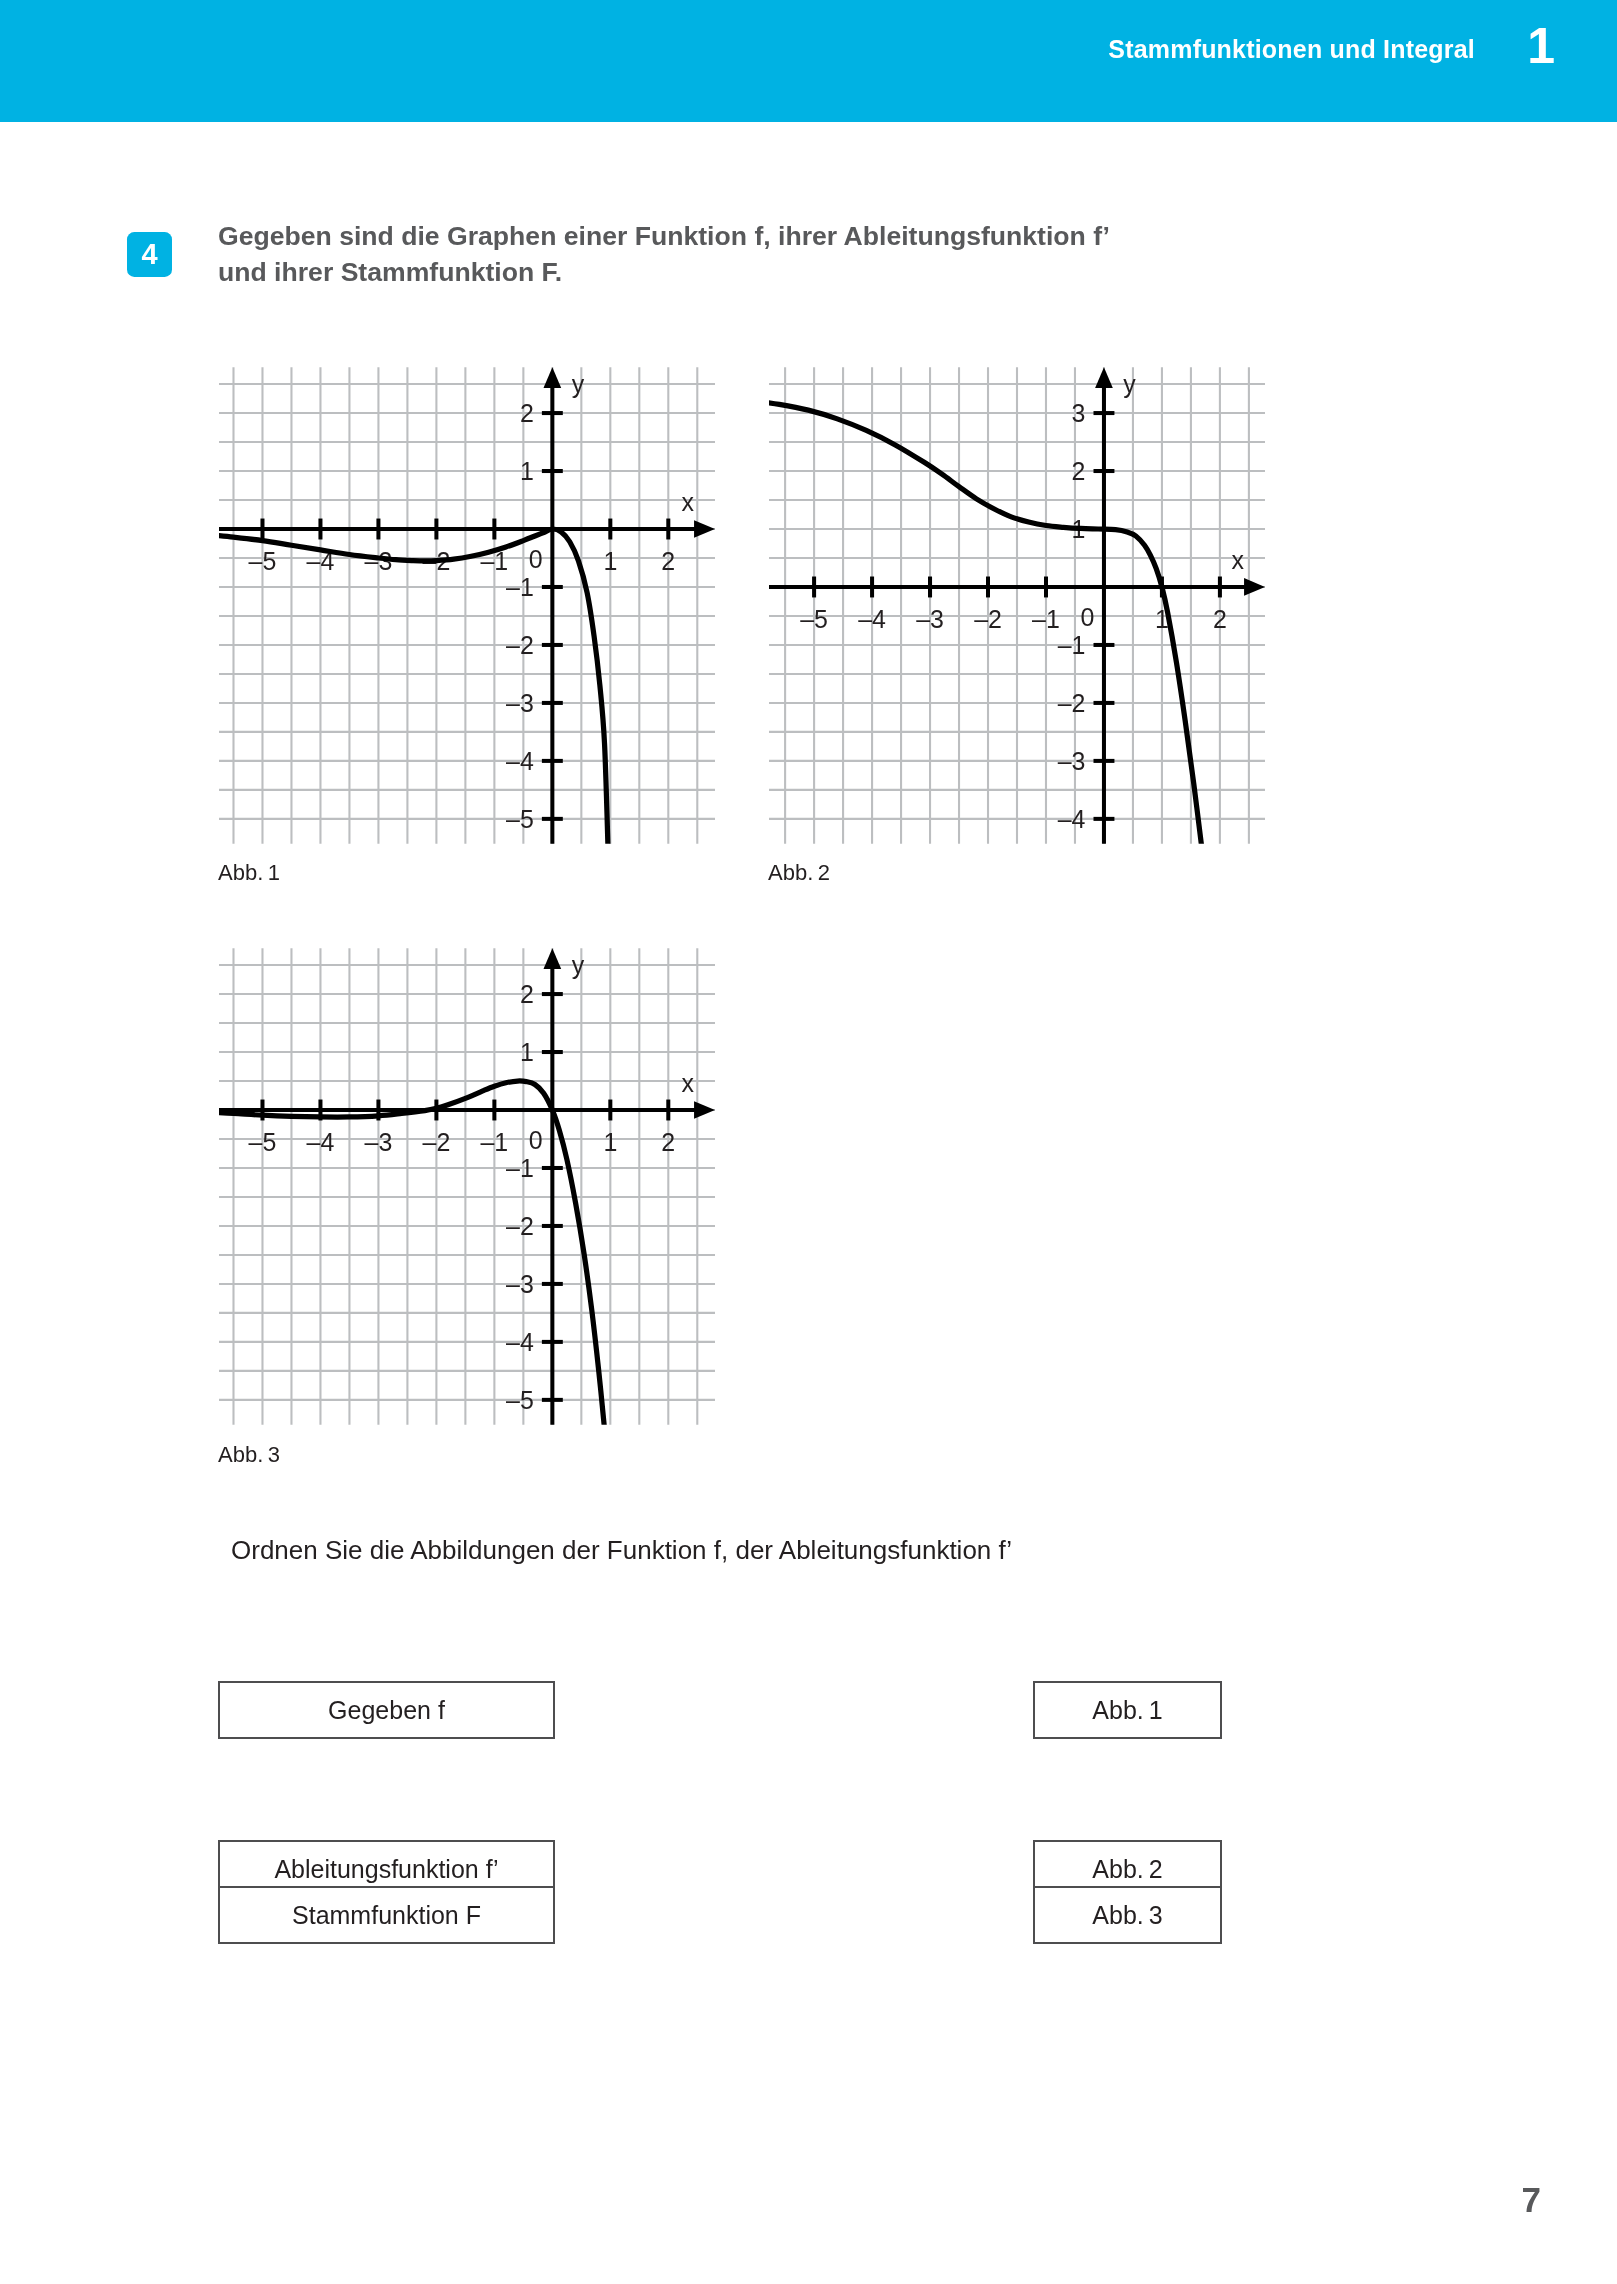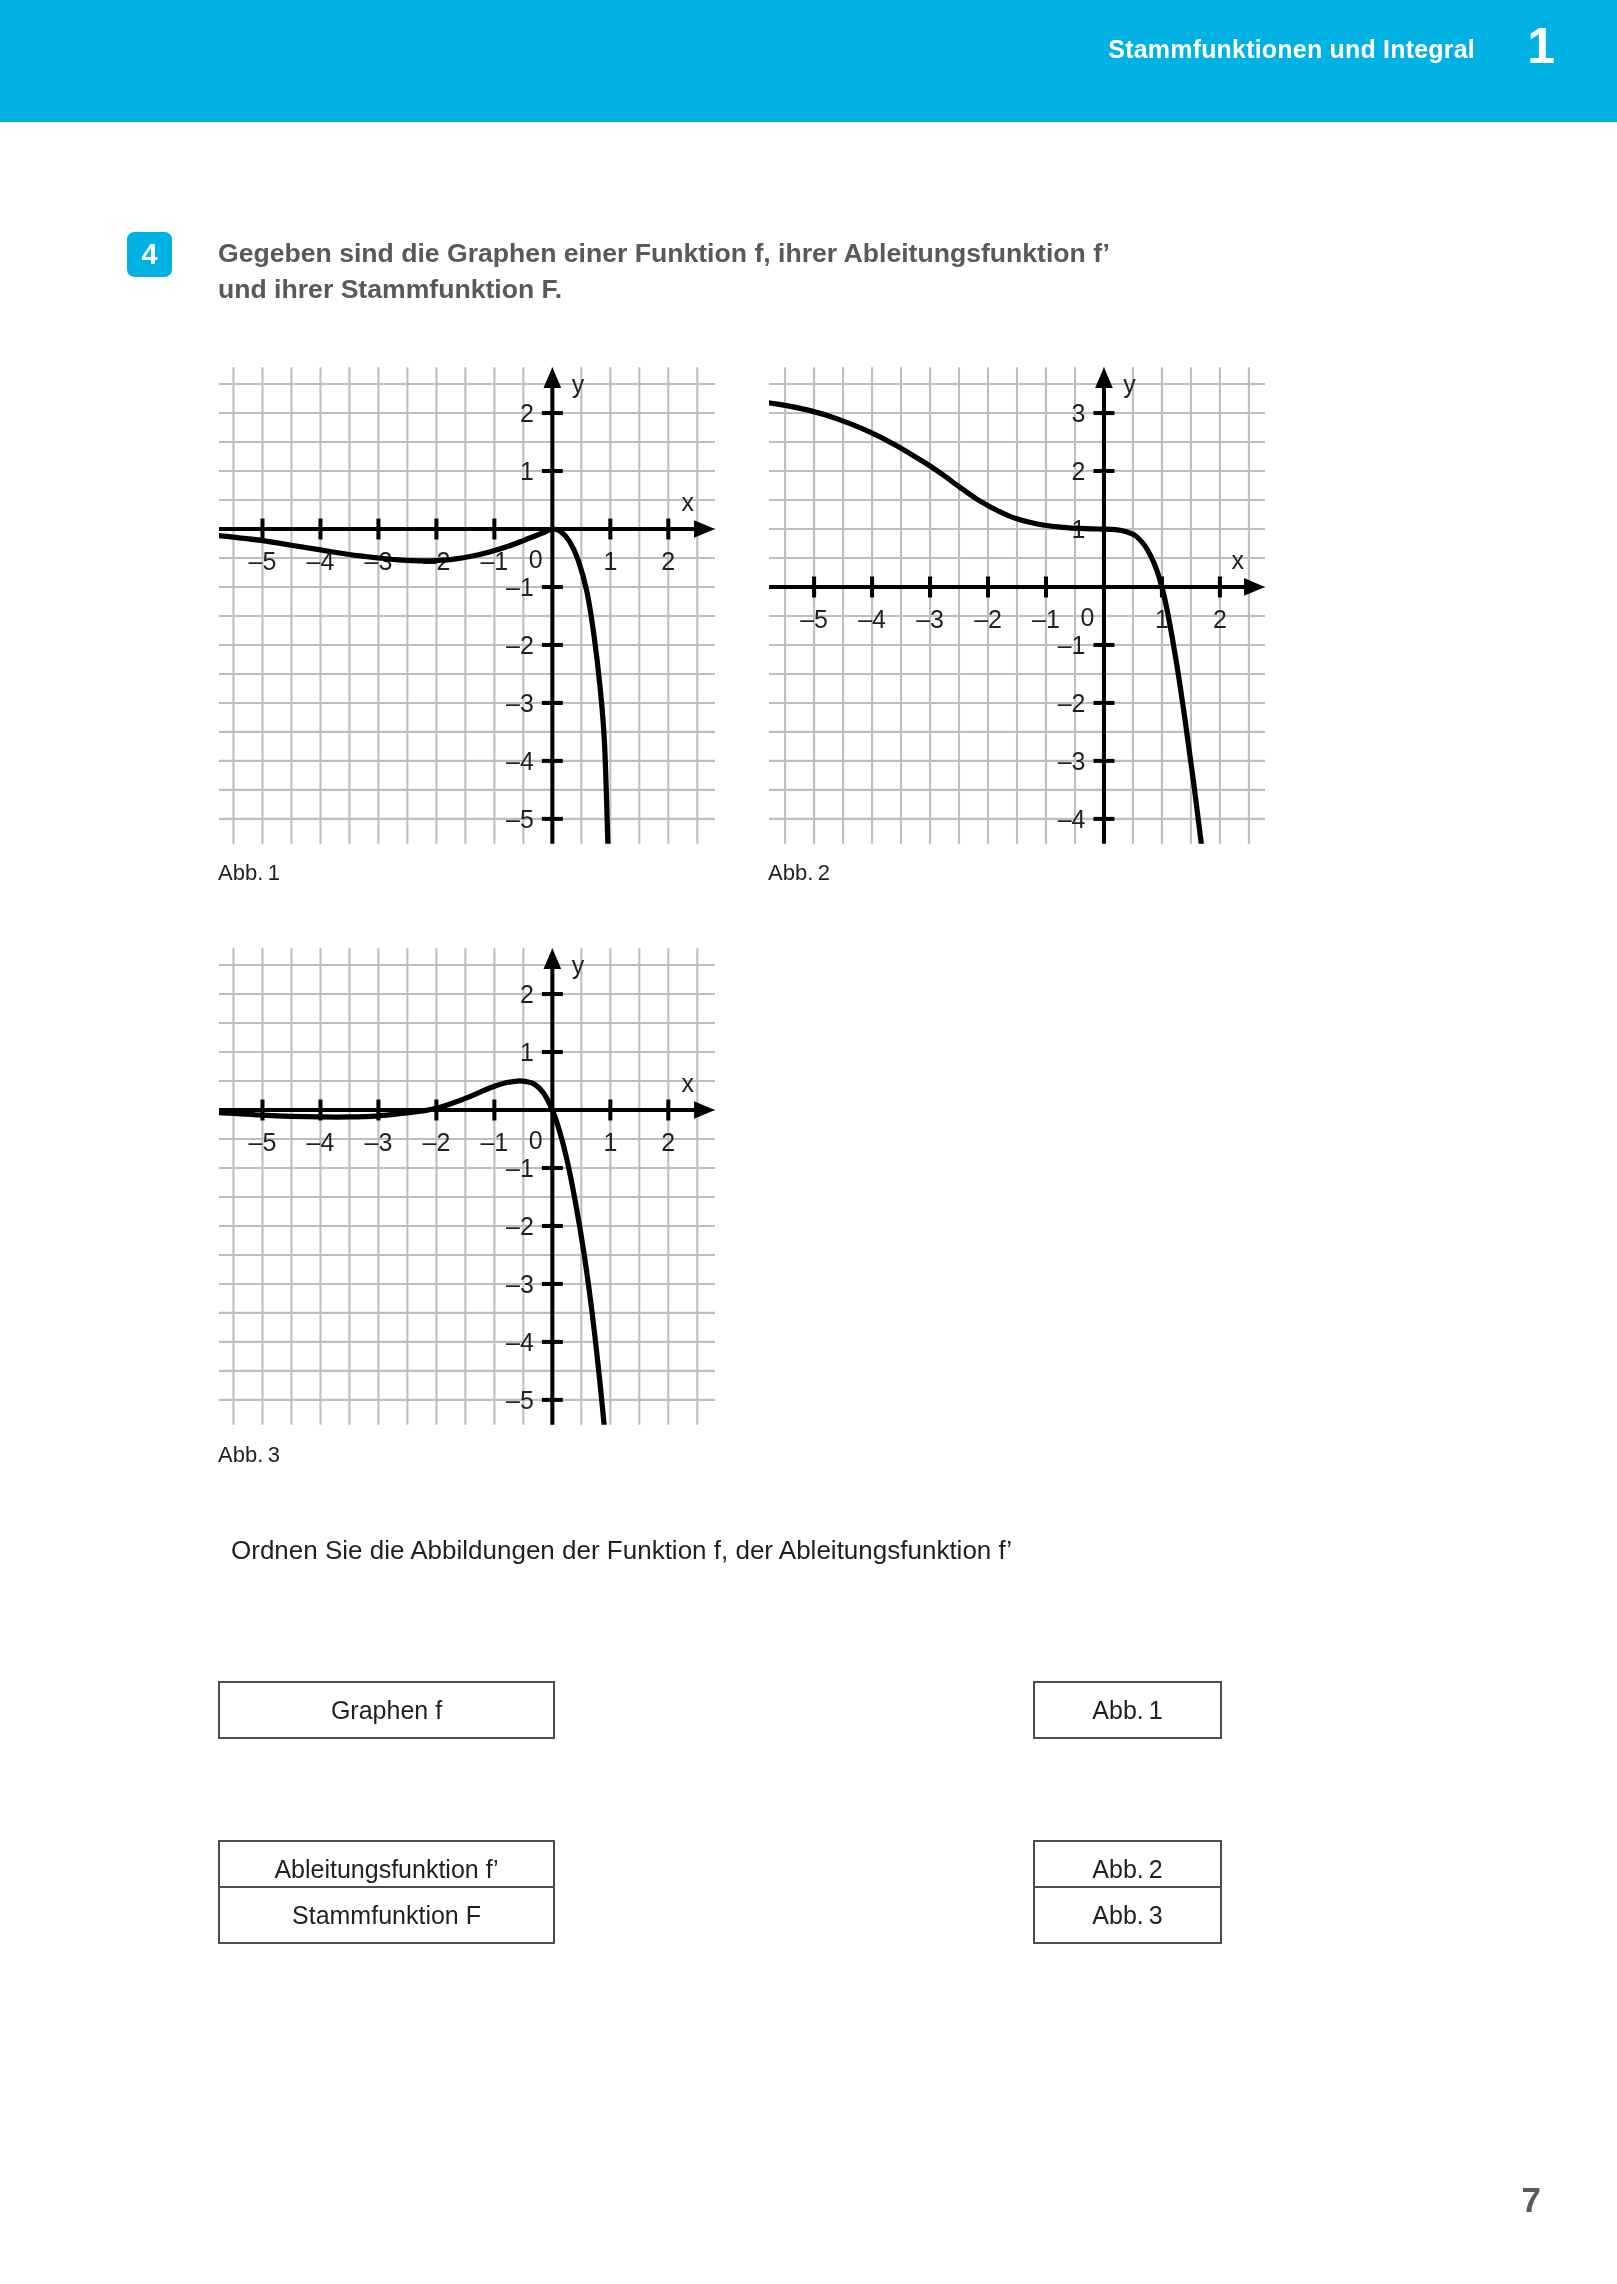--- a/index.html
+++ b/index.html
@@ -56,21 +56,21 @@
     color: #ffffff;
     font-size: 29px;
     font-weight: bold;
     display: flex;
     align-items: center;
     justify-content: center;
   }
   .ex-intro {
     position: absolute;
     left: 218px;
-    top: 235px;
+    top: 218px;
     width: 1007px;
     color: #58595b;
     font-size: 26.6px;
     font-weight: bold;
     line-height: 1.36;
   }
 
   
   .figure {
     position: absolute;
@@ -404,21 +404,21 @@
       </defs>
       <path class="curve" d="M-10.800000000000011,203.88 C-6.00000000000001,204.12 7.1999999999999975,204.72 18,205.32 C28.800000000000004,205.92 42,206.88 54,207.48 C66,208.07999999999998 78,208.56 90,208.92 C102,209.27999999999997 114,209.51999999999998 126,209.64 C138,209.76 150,209.88 162,209.64 C174,209.39999999999998 187.2,208.92 198,208.2 C208.8,207.48 217.2,206.39999999999998 226.79999999999998,205.32 C236.39999999999998,204.24 248.39999999999998,202.8 255.6,201.72 C262.8,200.64 265.2,200.04 270,198.84 C274.8,197.64000000000001 278.4,196.56 284.4,194.52 C290.4,192.48000000000002 298.8,189.48 306,186.6 C313.2,183.72 321.6,179.76000000000002 327.6,177.24 C333.6,174.72 337.2,173.16 342,171.48 C346.8,169.79999999999998 351.59999999999997,168.24 356.4,167.16 C361.2,166.07999999999998 366.6,165.24 370.8,165 C375,164.76 378,165 381.6,165.72 C385.20000000000005,166.44 388.79999999999995,166.92 392.4,169.32 C396,171.72 399.59999999999997,174.84 403.2,180.12 C406.8,185.4 410.76,193.32 414,201 C417.24,208.68 419.64,216 422.64,226.2 C425.64,236.39999999999998 428.64,247.2 432,262.2 C435.36,277.2 439.2,296.4 442.8,316.2 C446.40000000000003,336 450.24,358.8 453.6,381 C456.96000000000004,403.2 459.96,425.4 462.96,449.4 C465.96,473.4 468.96000000000004,500.4 471.6,525 C474.24,549.6 477.6,585 478.8,597" clip-path="url(#svg-abb3-clip)"></path>
     </svg>
 </div>
 <div class="fig-caption" style="left:218px; top:1442px;">Abb. 3</div>
 
 <div class="question">
   <span>Ordnen Sie die Abbildungen der Funktion f, der Ableitungsfunktion f’</span><br>
 </div>
 
-<div class="match-box left-box row-1">Graphen f</div>
+<div class="match-box left-box row-1">Gegeben f</div>
 <div class="match-box right-box row-1">Abb. 1</div>
 
 <div class="match-box left-box row-2">Ableitungsfunktion f’</div>
 <div class="match-box right-box row-2">Abb. 2</div>
 
 <div class="match-box left-box row-3">Stammfunktion F</div>
 <div class="match-box right-box row-3">Abb. 3</div>
 
 <div class="page-number">7</div>
 

